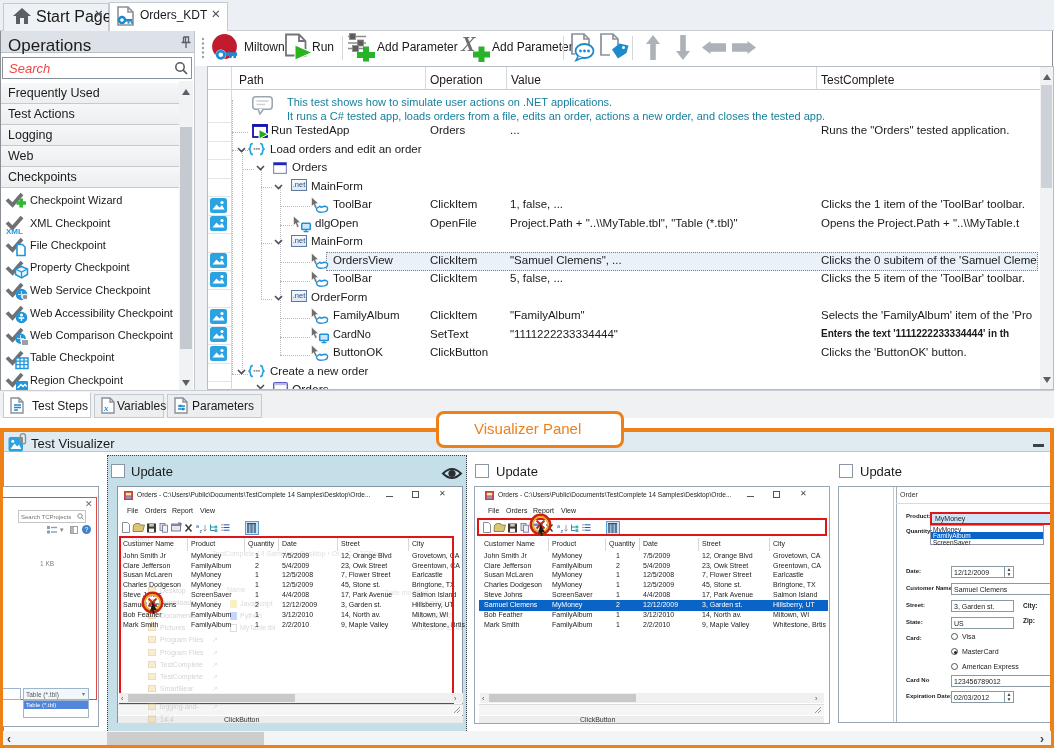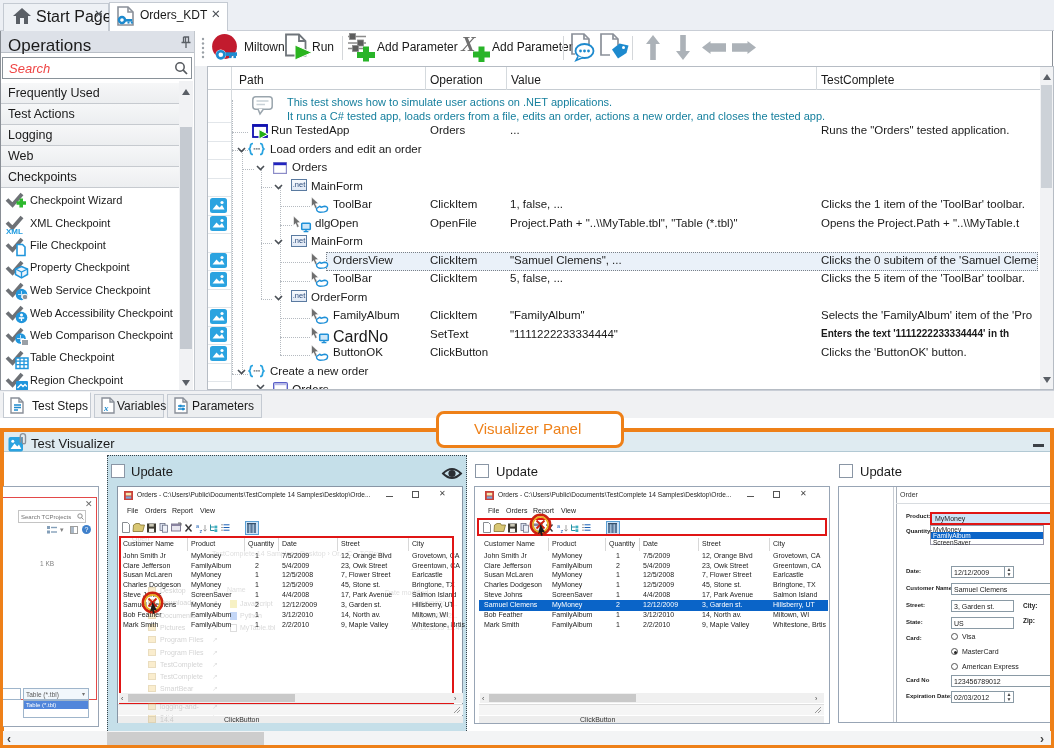--- a/index.html
+++ b/index.html
@@ -335,21 +335,21 @@
 <svg class="a" style="left:210px;top:308.75px" width="17" height="15" viewBox="0 0 17 15">
     <rect x="0" y="0" width="17" height="15" rx="2.5" fill="#2ba3e0"></rect>
     <path d="M2.5 11.5 L6.5 6.5 L9.5 9.5 L12 7 L14.5 11.5 Z" fill="#fff"></path>
     <circle cx="12" cy="4.5" r="1.6" fill="#fff"></circle>
   </svg>
 <svg class="a" style="left:311px;top:326.75px" width="18" height="17" viewBox="0 0 18 17">
     <path d="M0.5 0 L7.5 6.5 L4.4 6.8 L6.2 10.6 L4.2 11.5 L2.6 7.6 L0.5 9.5 Z" fill="#6e6e6e" stroke="#fff" stroke-width="0.6"></path>
     <rect x="8.7" y="7.2" width="8.6" height="6.4" rx="0.8" fill="#cce6f8" stroke="#1e90d8" stroke-width="1.5"></rect>
     <path d="M13 13.6 L13 15.3 M10.6 15.6 L15.4 15.6" stroke="#1e90d8" stroke-width="1.4"></path>
   </svg>
-<div class="tx" style="left:333px;top:328.8px;font-size:16px;">CardNo</div>
+<div class="tx" style="left:333px;top:328.8px;font-size:11px;">CardNo</div>
 <div class="tx" style="left:430px;top:328.8px;font-size:11.5px;">SetText</div>
 <div class="tx" style="left:510px;top:328.8px;font-size:11.5px;">"1111222233334444"</div>
 <div class="tx" style="left:821px;top:328.8px;font-size:10px;font-weight:bold;">Enters the text '1111222233334444' in th</div>
 <svg class="a" style="left:210px;top:327.25px" width="17" height="15" viewBox="0 0 17 15">
     <rect x="0" y="0" width="17" height="15" rx="2.5" fill="#2ba3e0"></rect>
     <path d="M2.5 11.5 L6.5 6.5 L9.5 9.5 L12 7 L14.5 11.5 Z" fill="#fff"></path>
     <circle cx="12" cy="4.5" r="1.6" fill="#fff"></circle>
   </svg>
 <svg class="a" style="left:311px;top:345.25px" width="18" height="17" viewBox="0 0 18 17">
     <path d="M0.5 0 L7.5 6.5 L4.4 6.8 L6.2 10.6 L4.2 11.5 L2.6 7.6 L0.5 9.5 Z" fill="#6e6e6e" stroke="#fff" stroke-width="0.6"></path>

